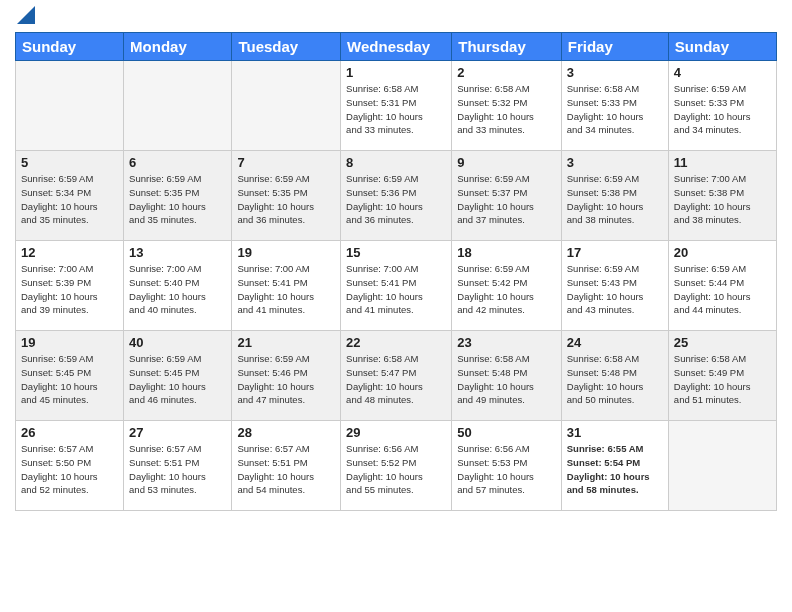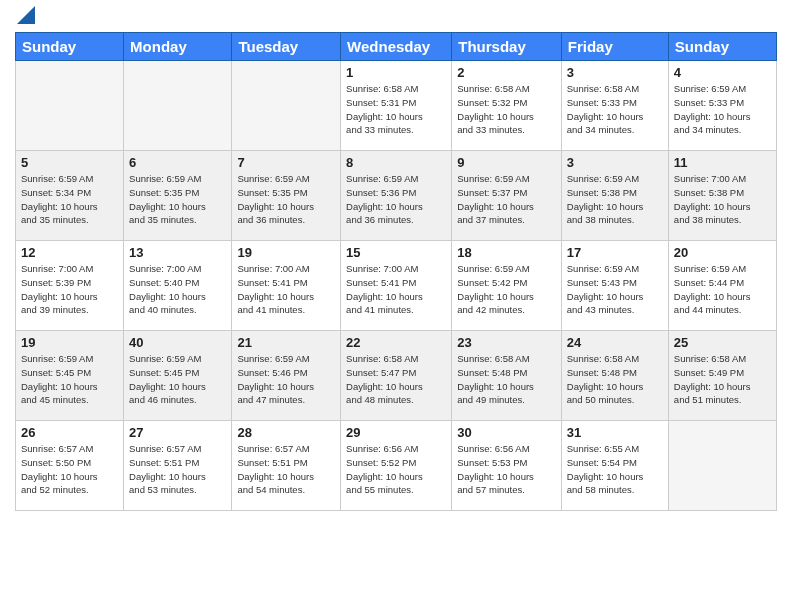--- a/index.html
+++ b/index.html
@@ -326,29 +326,29 @@
 and 54 minutes.</div>
           </td>
           <td>
             <div class="day-number">29</div>
             <div class="day-info" style="white-space: pre-line;">Sunrise: 6:56 AM
 Sunset: 5:52 PM
 Daylight: 10 hours
 and 55 minutes.</div>
           </td>
           <td>
-            <div class="day-number">30</div>
+            <div class="day-number">50</div>
             <div class="day-info" style="white-space: pre-line;">Sunrise: 6:56 AM
 Sunset: 5:53 PM
 Daylight: 10 hours
 and 57 minutes.</div>
           </td>
           <td>
             <div class="day-number">31</div>
-            <div class="day-info" style="white-space: pre-line;">Sunrise: 6:55 AM
+            <div class="day-info" style="white-space: pre-line; font-weight: bold;">Sunrise: 6:55 AM
 Sunset: 5:54 PM
 Daylight: 10 hours
 and 58 minutes.</div>
           </td>
           <td class="empty"></td>
         </tr>
       </tbody>
   </table>
 </div>
 

